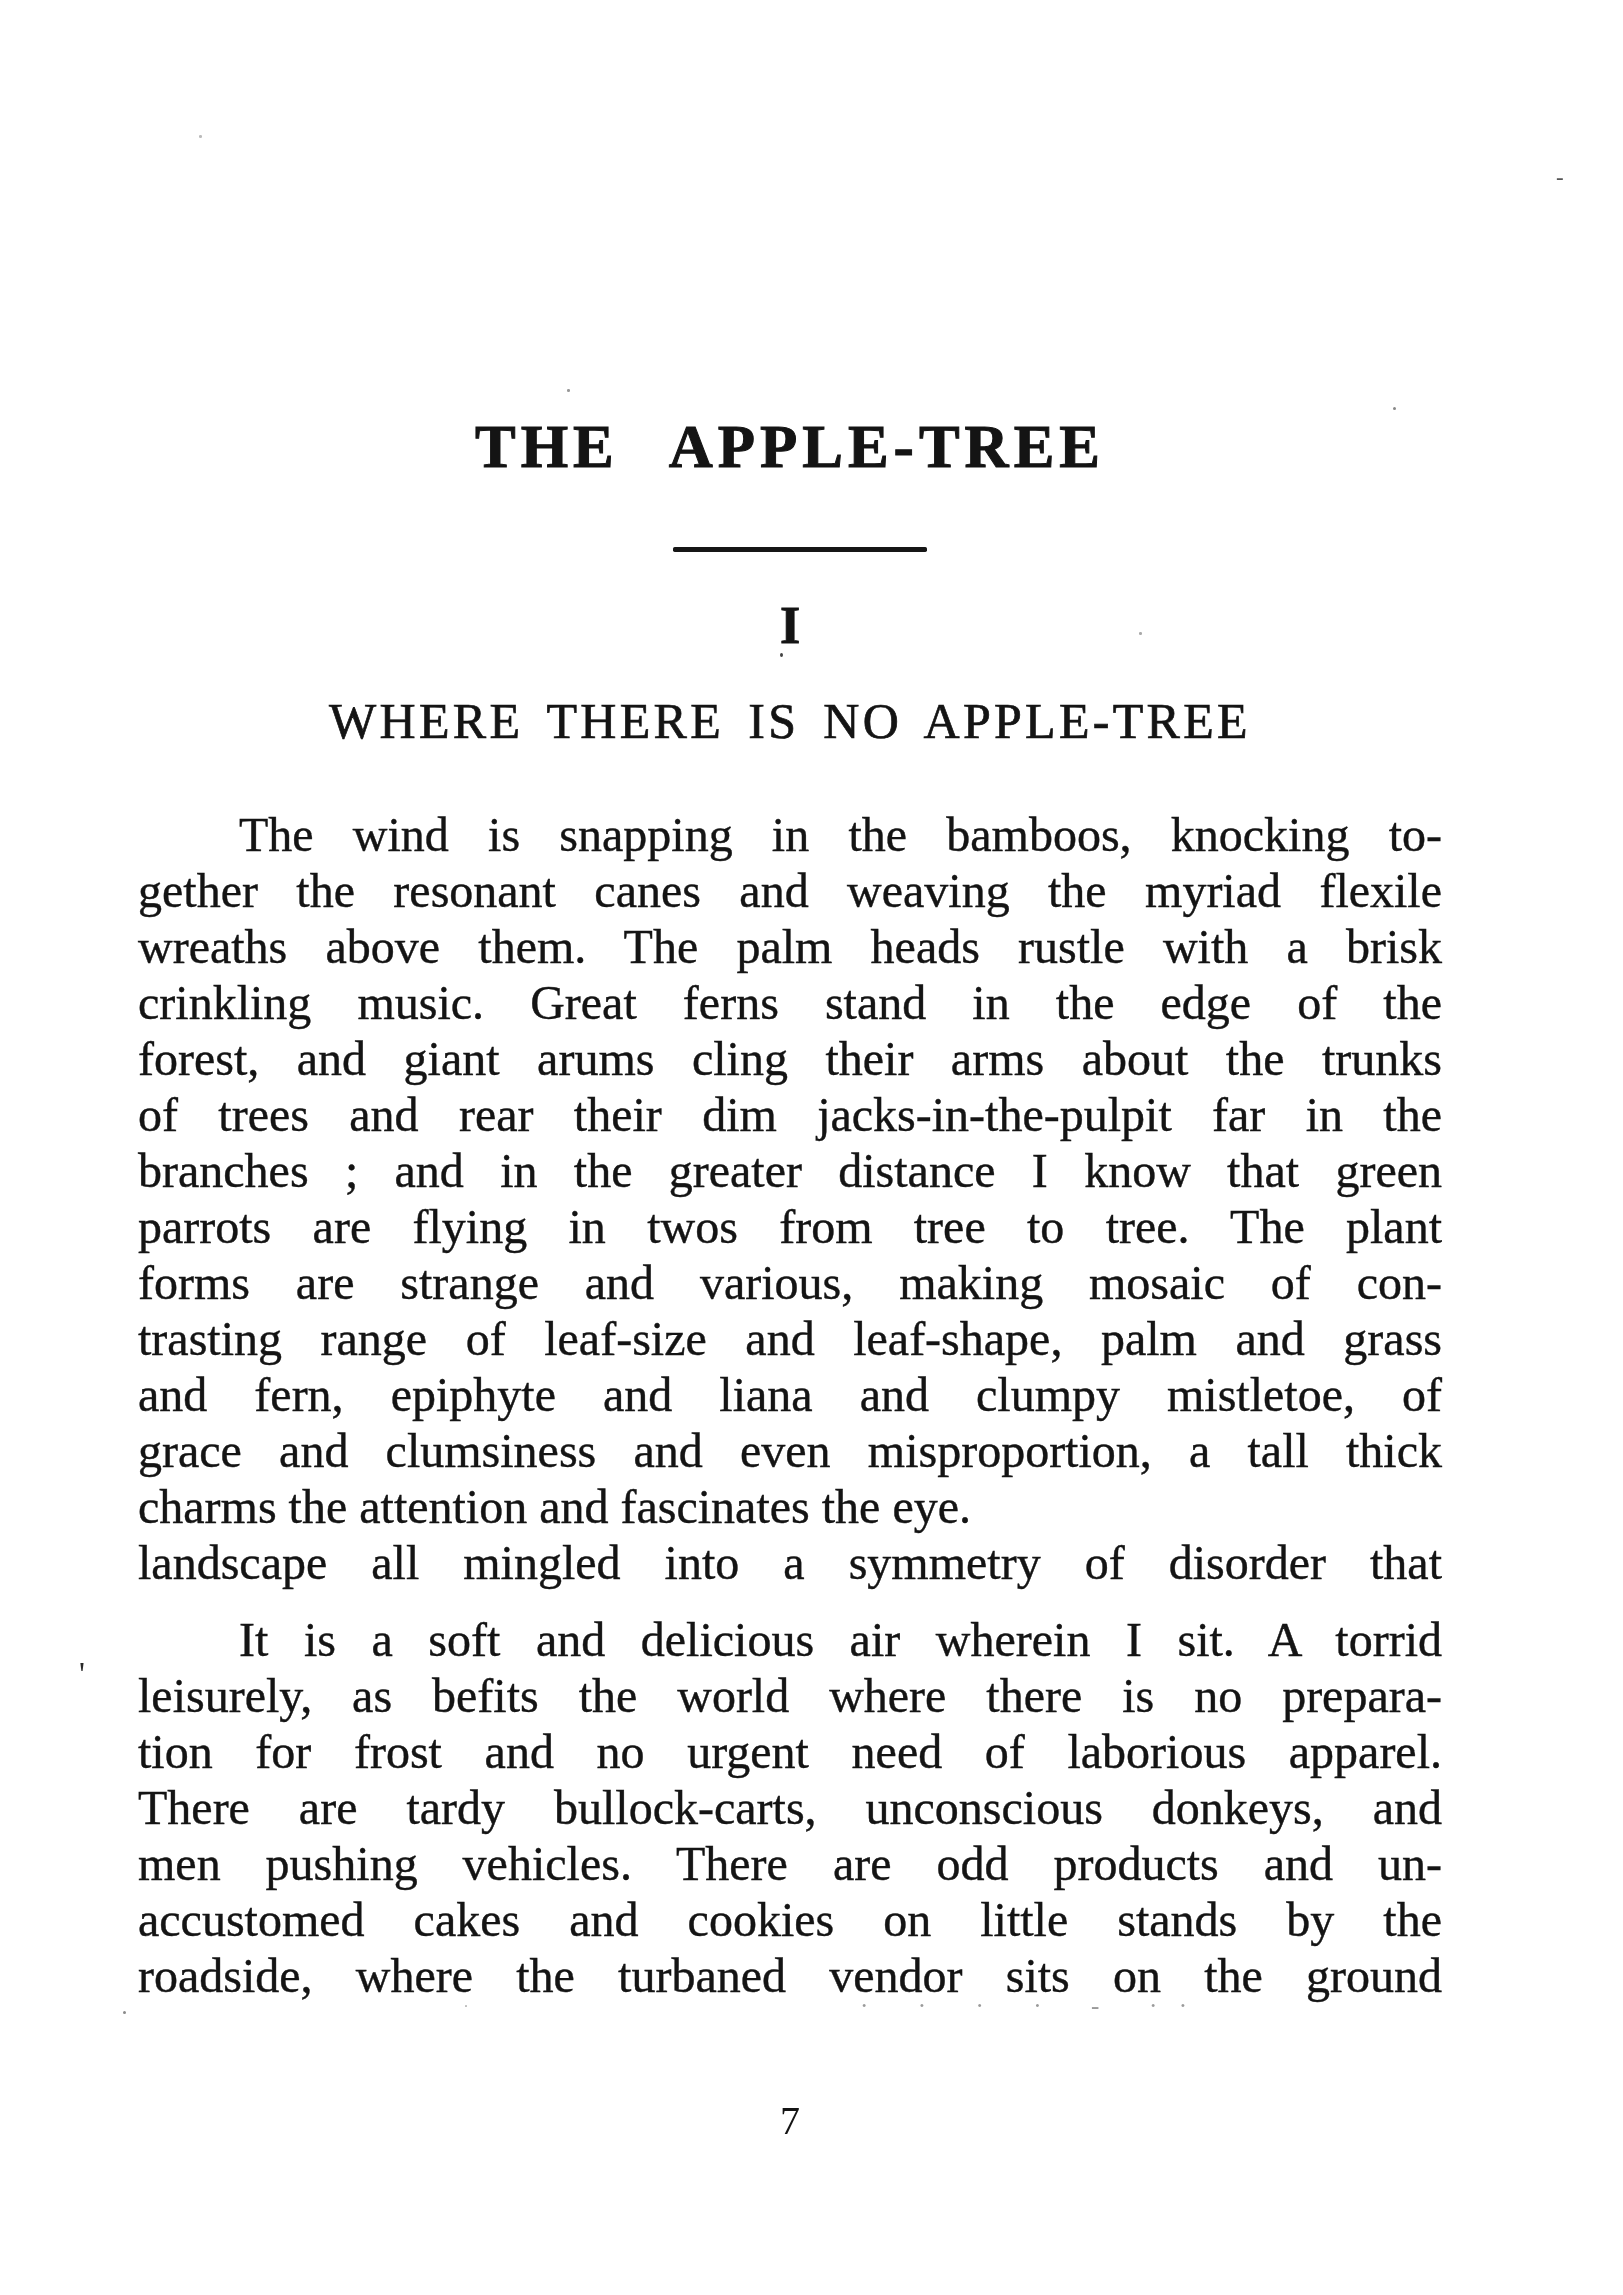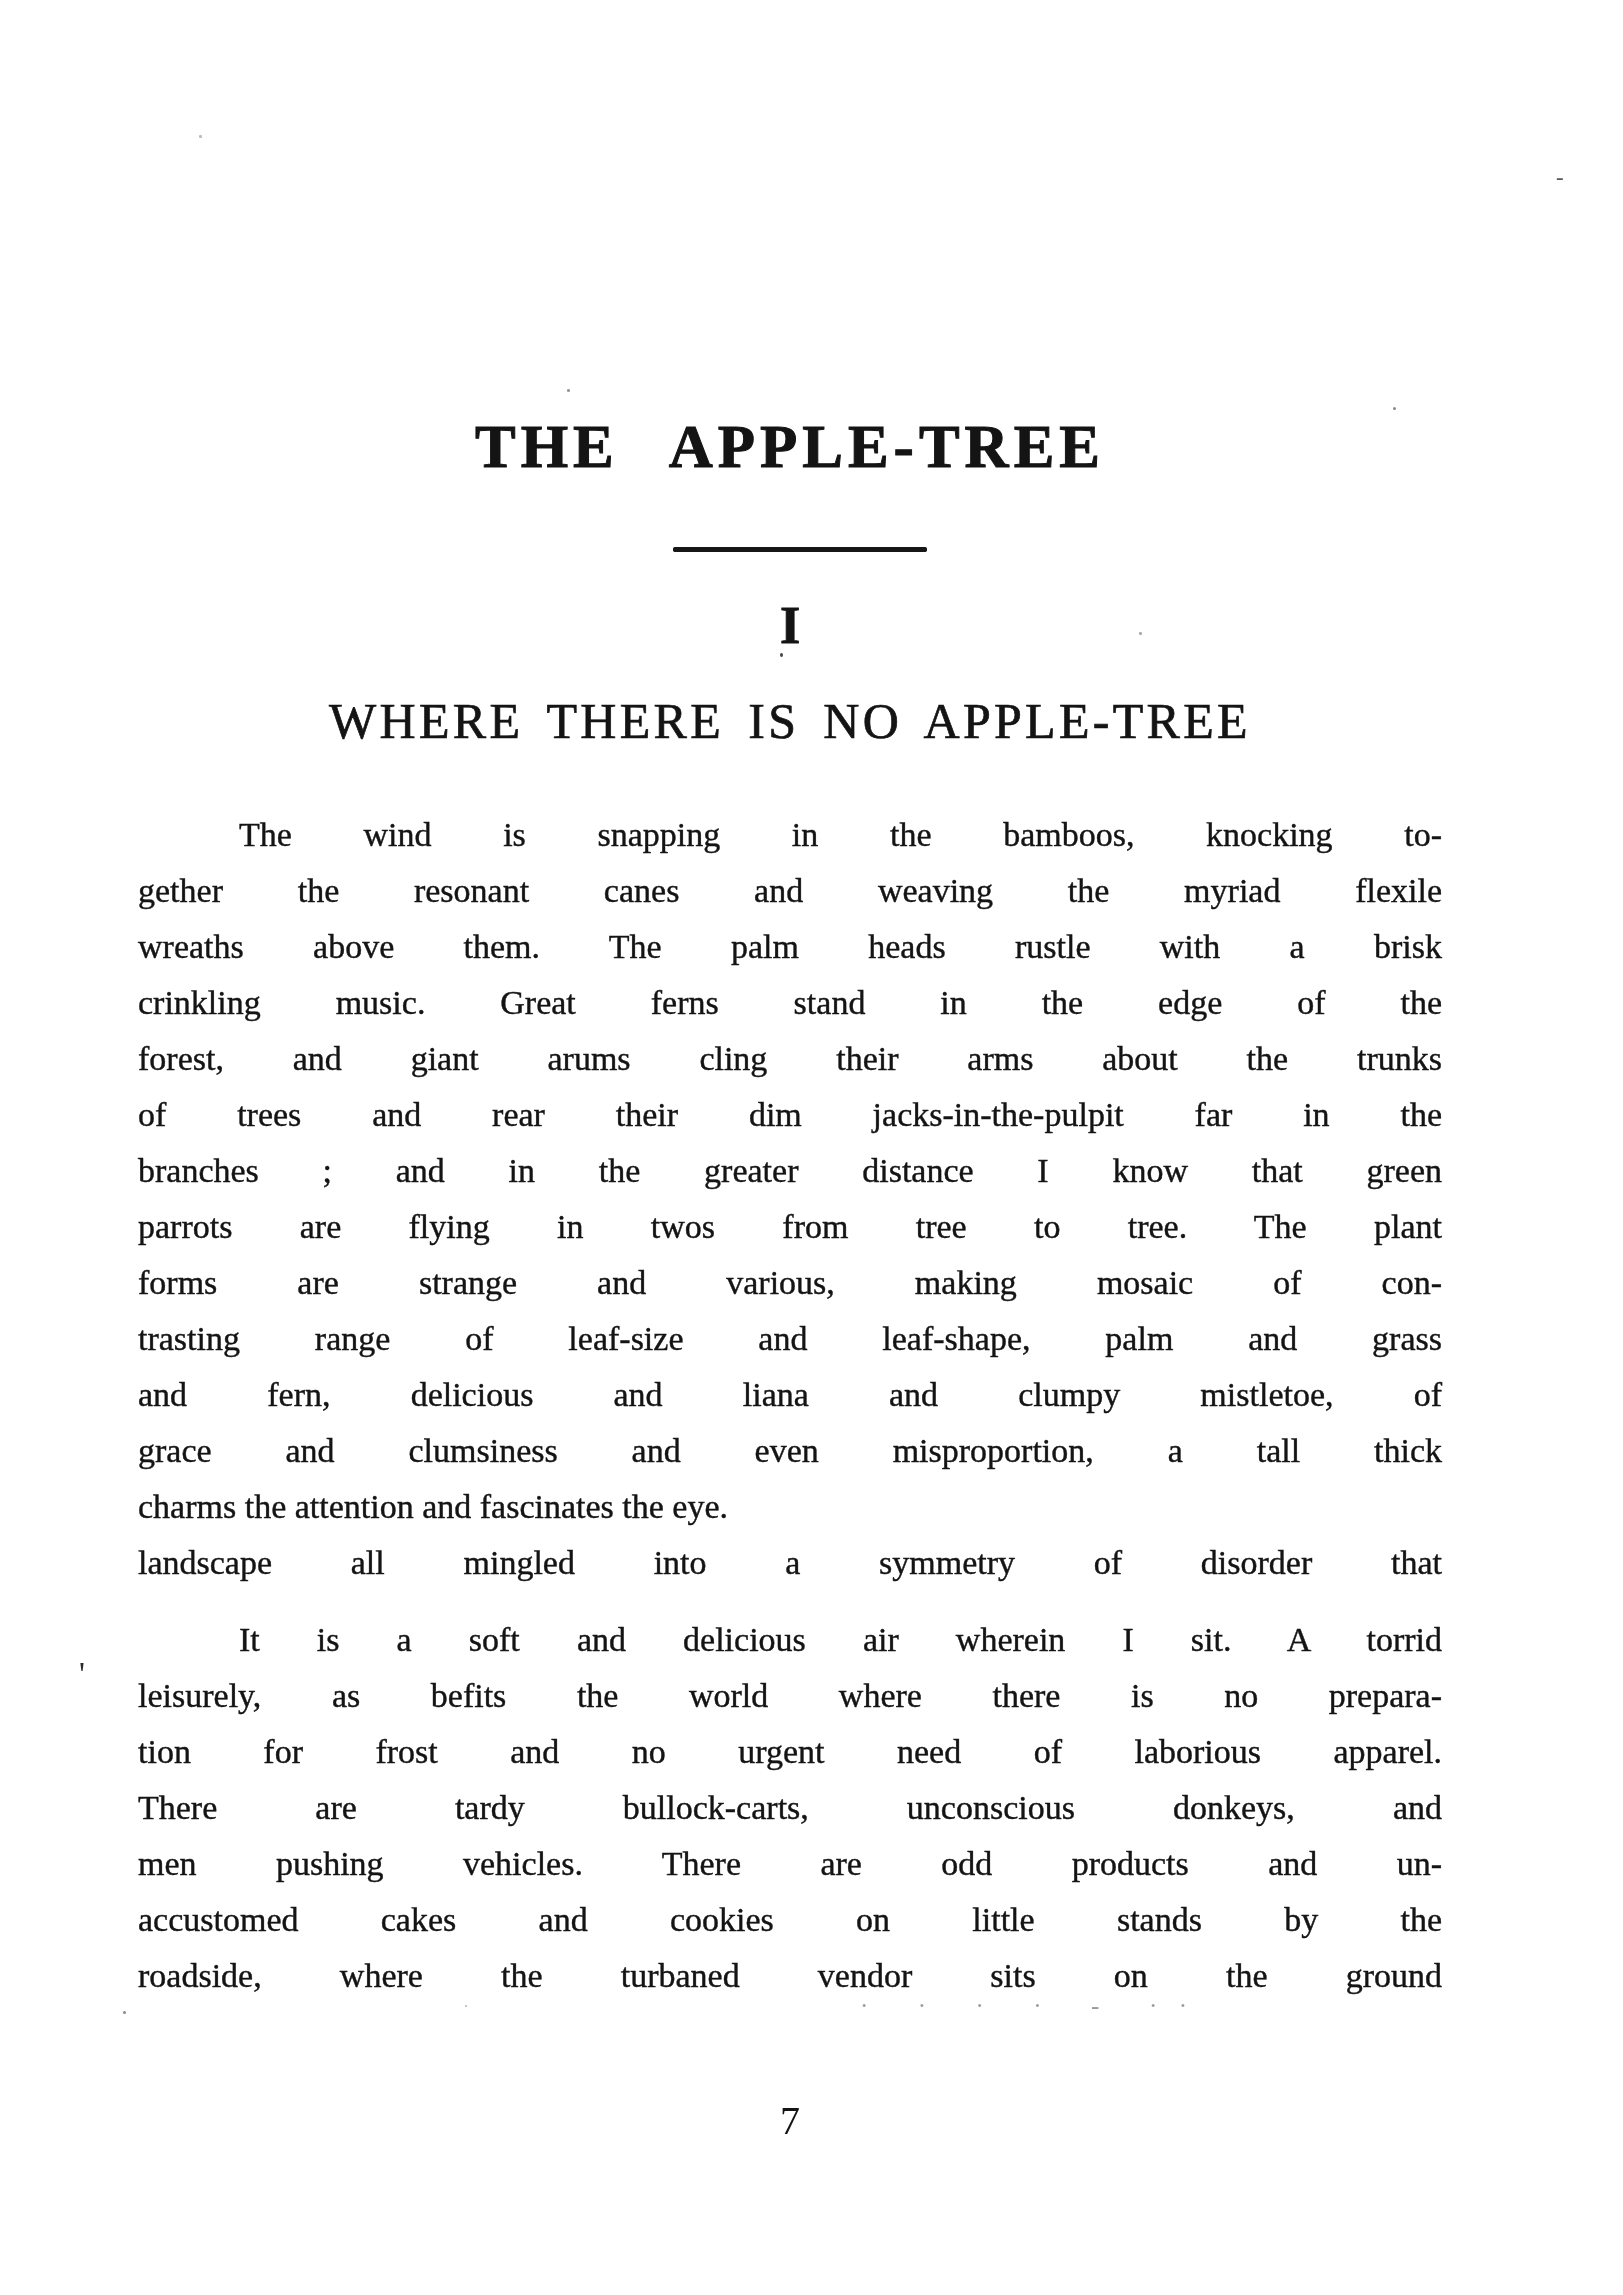--- a/index.html
+++ b/index.html
@@ -33,21 +33,21 @@
   .subheading{
     position:absolute;top:696px;left:138px;width:1304px;margin:0;
     text-align:center;
     font-size:50px;line-height:50px;font-weight:400;
     letter-spacing:3.3px;word-spacing:8.3px;
     -webkit-text-stroke:0.7px currentColor;
     white-space:nowrap;
   }
   .body-text{
     position:absolute;top:807px;left:138px;width:1304px;
-    font-size:34px;line-height:56px;
+    font-size:48px;line-height:56px;
     -webkit-text-stroke:0.4px currentColor;
   }
   .line{
     text-align:justify;
     text-align-last:justify;
     text-justify:inter-word;
   }
   .line.para-last{text-align-last:left;}
   .line.para-first{text-indent:101px;}
   .line.para-gap{margin-top:21px;}
@@ -88,21 +88,21 @@
       <div class="line para-first">The wind is snapping in the bamboos, knocking to-</div>
       <div class="line">gether the resonant canes and weaving the myriad flexile</div>
       <div class="line">wreaths above them.  The palm heads rustle with a brisk</div>
       <div class="line">crinkling music.  Great ferns stand in the edge of the</div>
       <div class="line">forest, and giant arums cling their arms about the trunks</div>
       <div class="line">of trees and rear their dim jacks-in-the-pulpit far in the</div>
       <div class="line">branches ; and in the greater distance I know that green</div>
       <div class="line">parrots are flying in twos from tree to tree.  The plant</div>
       <div class="line">forms are strange and various, making mosaic of con-</div>
       <div class="line">trasting range of leaf-size and leaf-shape, palm and grass</div>
-      <div class="line">and fern, delicious and liana and clumpy mistletoe, of</div>
+      <div class="line">and fern, epiphyte and liana and clumpy mistletoe, of</div>
       <div class="line">grace and clumsiness and even misproportion, a tall thick</div>
       <div class="line para-last">charms the attention and fascinates the eye.</div>
       <div class="line">landscape all mingled into a symmetry of disorder that</div>
       <div class="line para-first para-gap">It is a soft and delicious air wherein I sit.  A torrid</div>
       <div class="line">leisurely, as befits the world where there is no prepara-</div>
       <div class="line">tion for frost and no urgent need of laborious apparel.</div>
       <div class="line">There are tardy bullock-carts, unconscious donkeys, and</div>
       <div class="line">men pushing vehicles.  There are odd products and un-</div>
       <div class="line">accustomed cakes and cookies on little stands by the</div>
       <div class="line">roadside, where the turbaned vendor sits on the ground</div>

